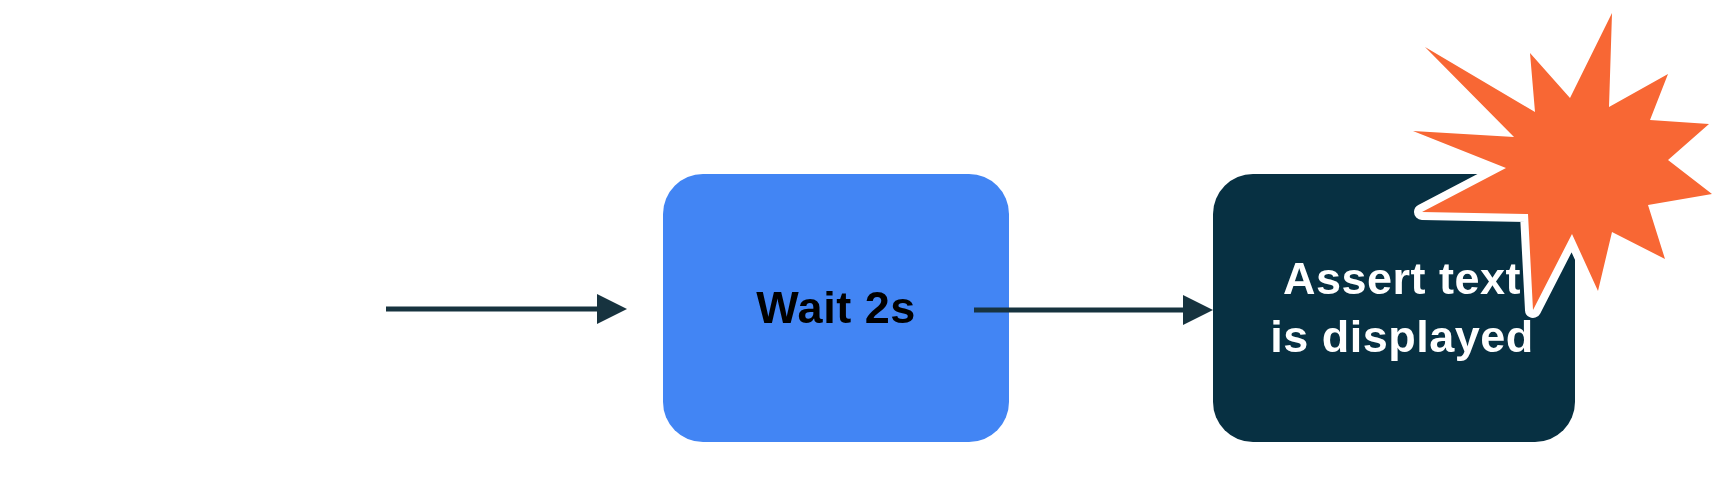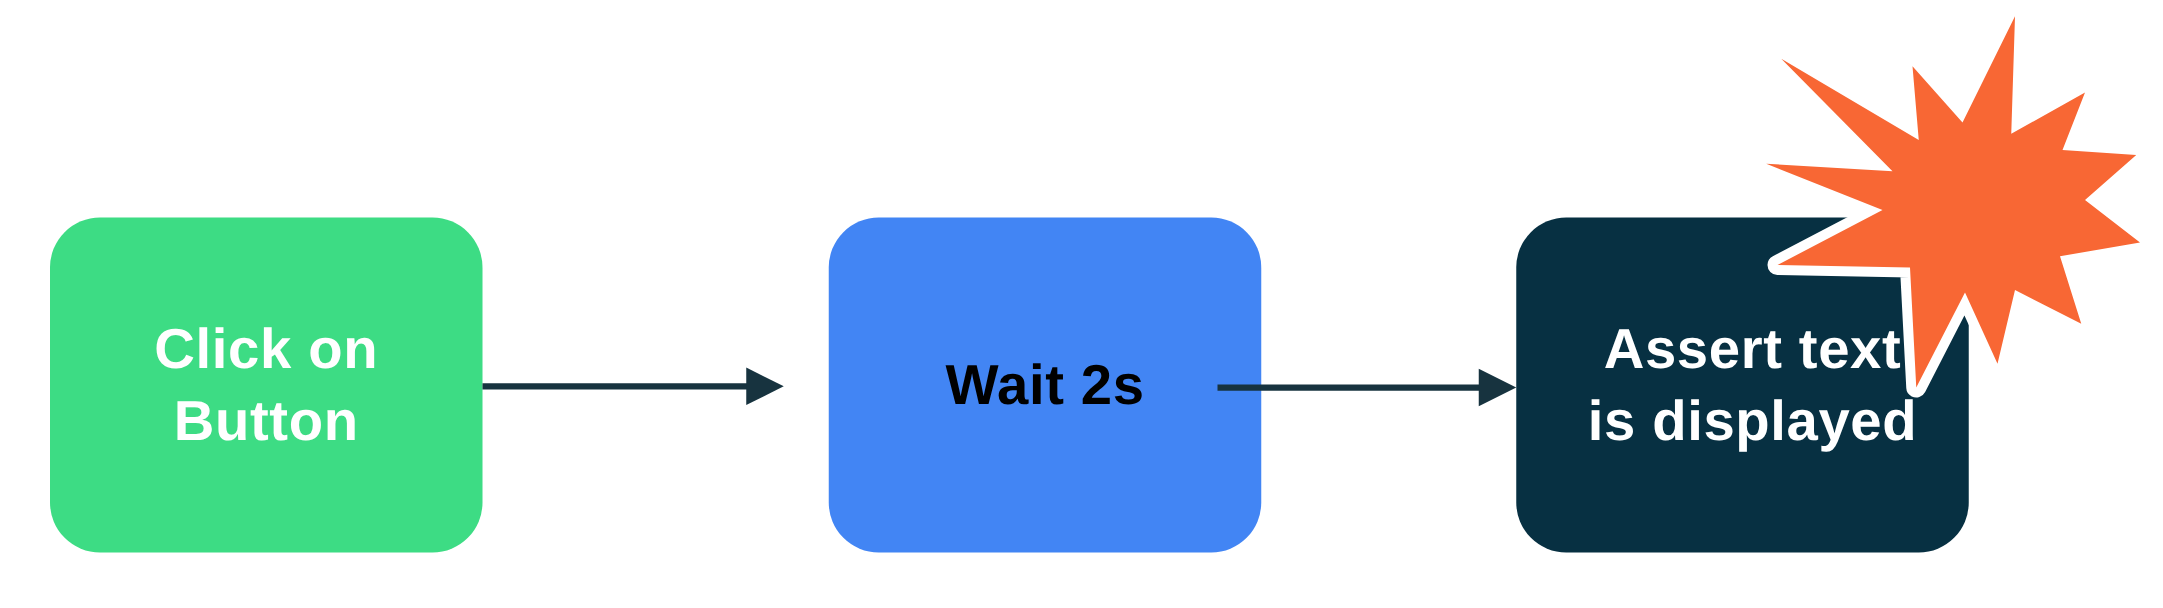--- a/index.html
+++ b/index.html
@@ -38,24 +38,20 @@
     width: 1730px;
     height: 486px;
     pointer-events: none;
   }
 </style>
 </head>
 <body>
 
 <div class="canvas">
 
-  <div class="node node-1" style="background: rgb(61, 220, 132); color: rgb(255, 255, 255);">
-    <span>Click on
-Button</span>
-  </div>
 
   <div class="node node-2" style="background: rgb(66, 133, 244); color: #000000; margin-left: 35px;">
     <span>Wait 2s</span>
   </div>
 
   <div class="node node-3" style="background: rgb(7, 48, 66); color: rgb(255, 255, 255);">
     <span>Assert text
 is displayed</span>
   </div>
 

